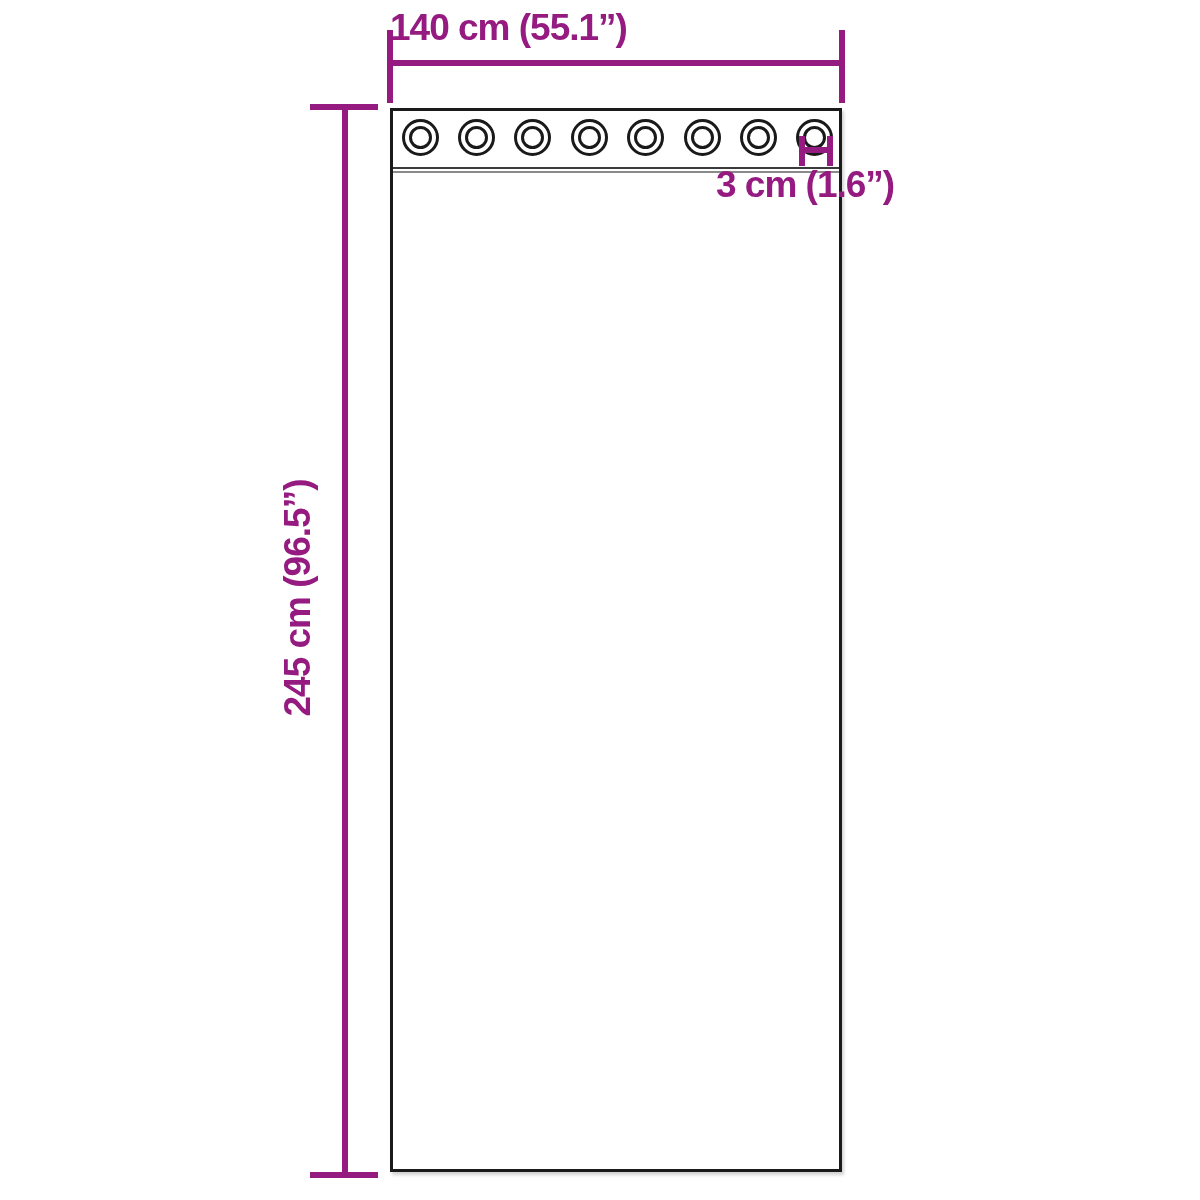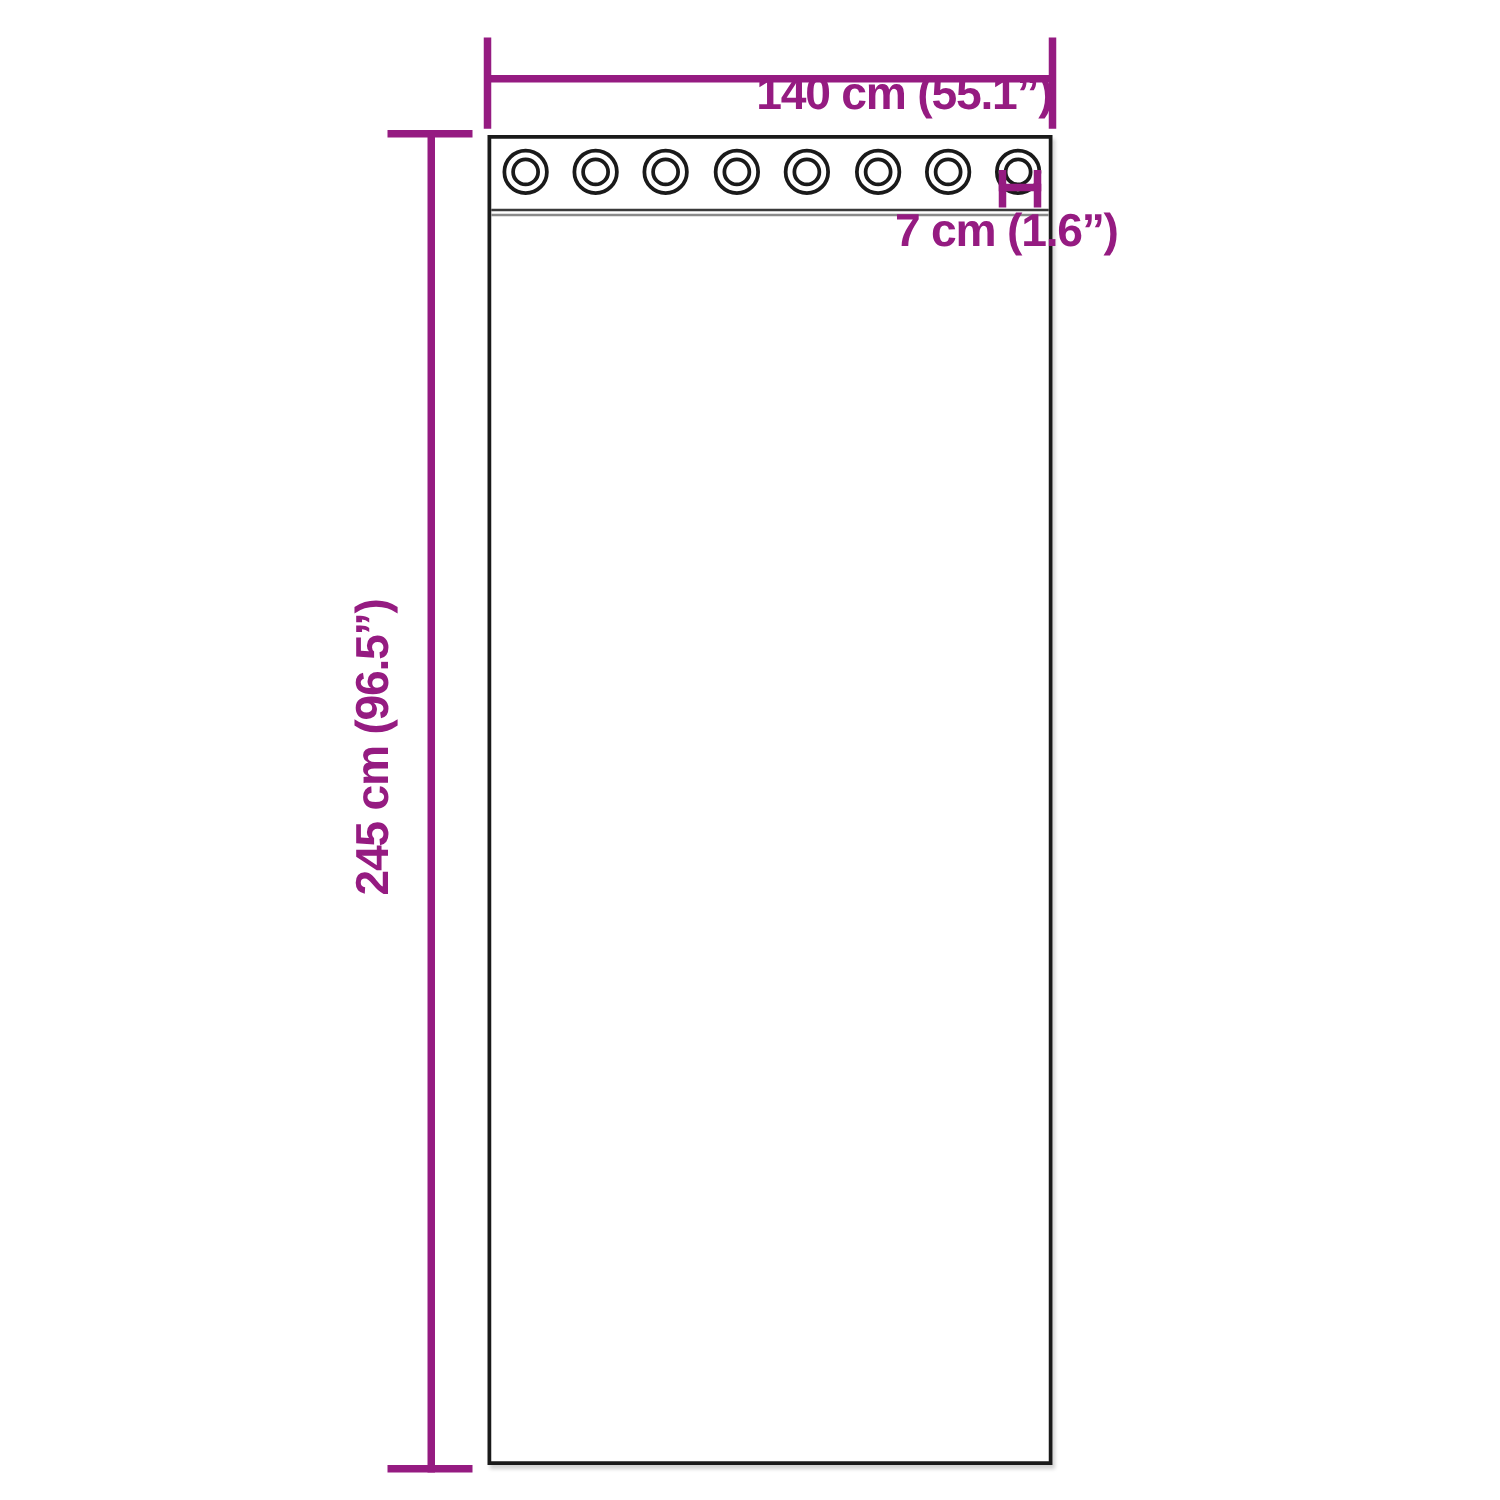--- a/index.html
+++ b/index.html
@@ -36,21 +36,21 @@
   .dim-text {
     position: absolute;
     color: var(--accent);
     font-weight: 700;
     font-size: 37px;
     letter-spacing: -1px;
     white-space: nowrap;
     z-index: 4;
     line-height: 44px;
   }
-  #width-label  { left: 390px; top: 6px; width: 452px; height: 44px; text-align: right; margin-top: 47px; }
+  #width-label  { left: 390px; top: 6px; width: 452px; height: 44px; text-align: left; }
   #height-label {
     left: 158px; top: 576px; width: 280px; height: 44px;
     text-align: center;
     transform: rotate(-90deg);
   }
   #grommet-label { left: 716px; top: 163px; }
 
   
   .curtain {
     position: absolute;
@@ -123,15 +123,15 @@
           <div class="grommet-inner"></div>
         </div>
       </div>
     <div class="band" id="band-1"></div>
     <div class="band" id="band-2"></div>
   </div>
 
   <div class="dim" id="bracket-tick-l"></div>
   <div class="dim" id="bracket-tick-r"></div>
   <div class="dim" id="bracket-bar"></div>
-  <div class="dim-text" id="grommet-label">7 cm (1.6”)</div>
+  <div class="dim-text" id="grommet-label">3 cm (1.6”)</div>
 
 </div>
 
 </body></html>

